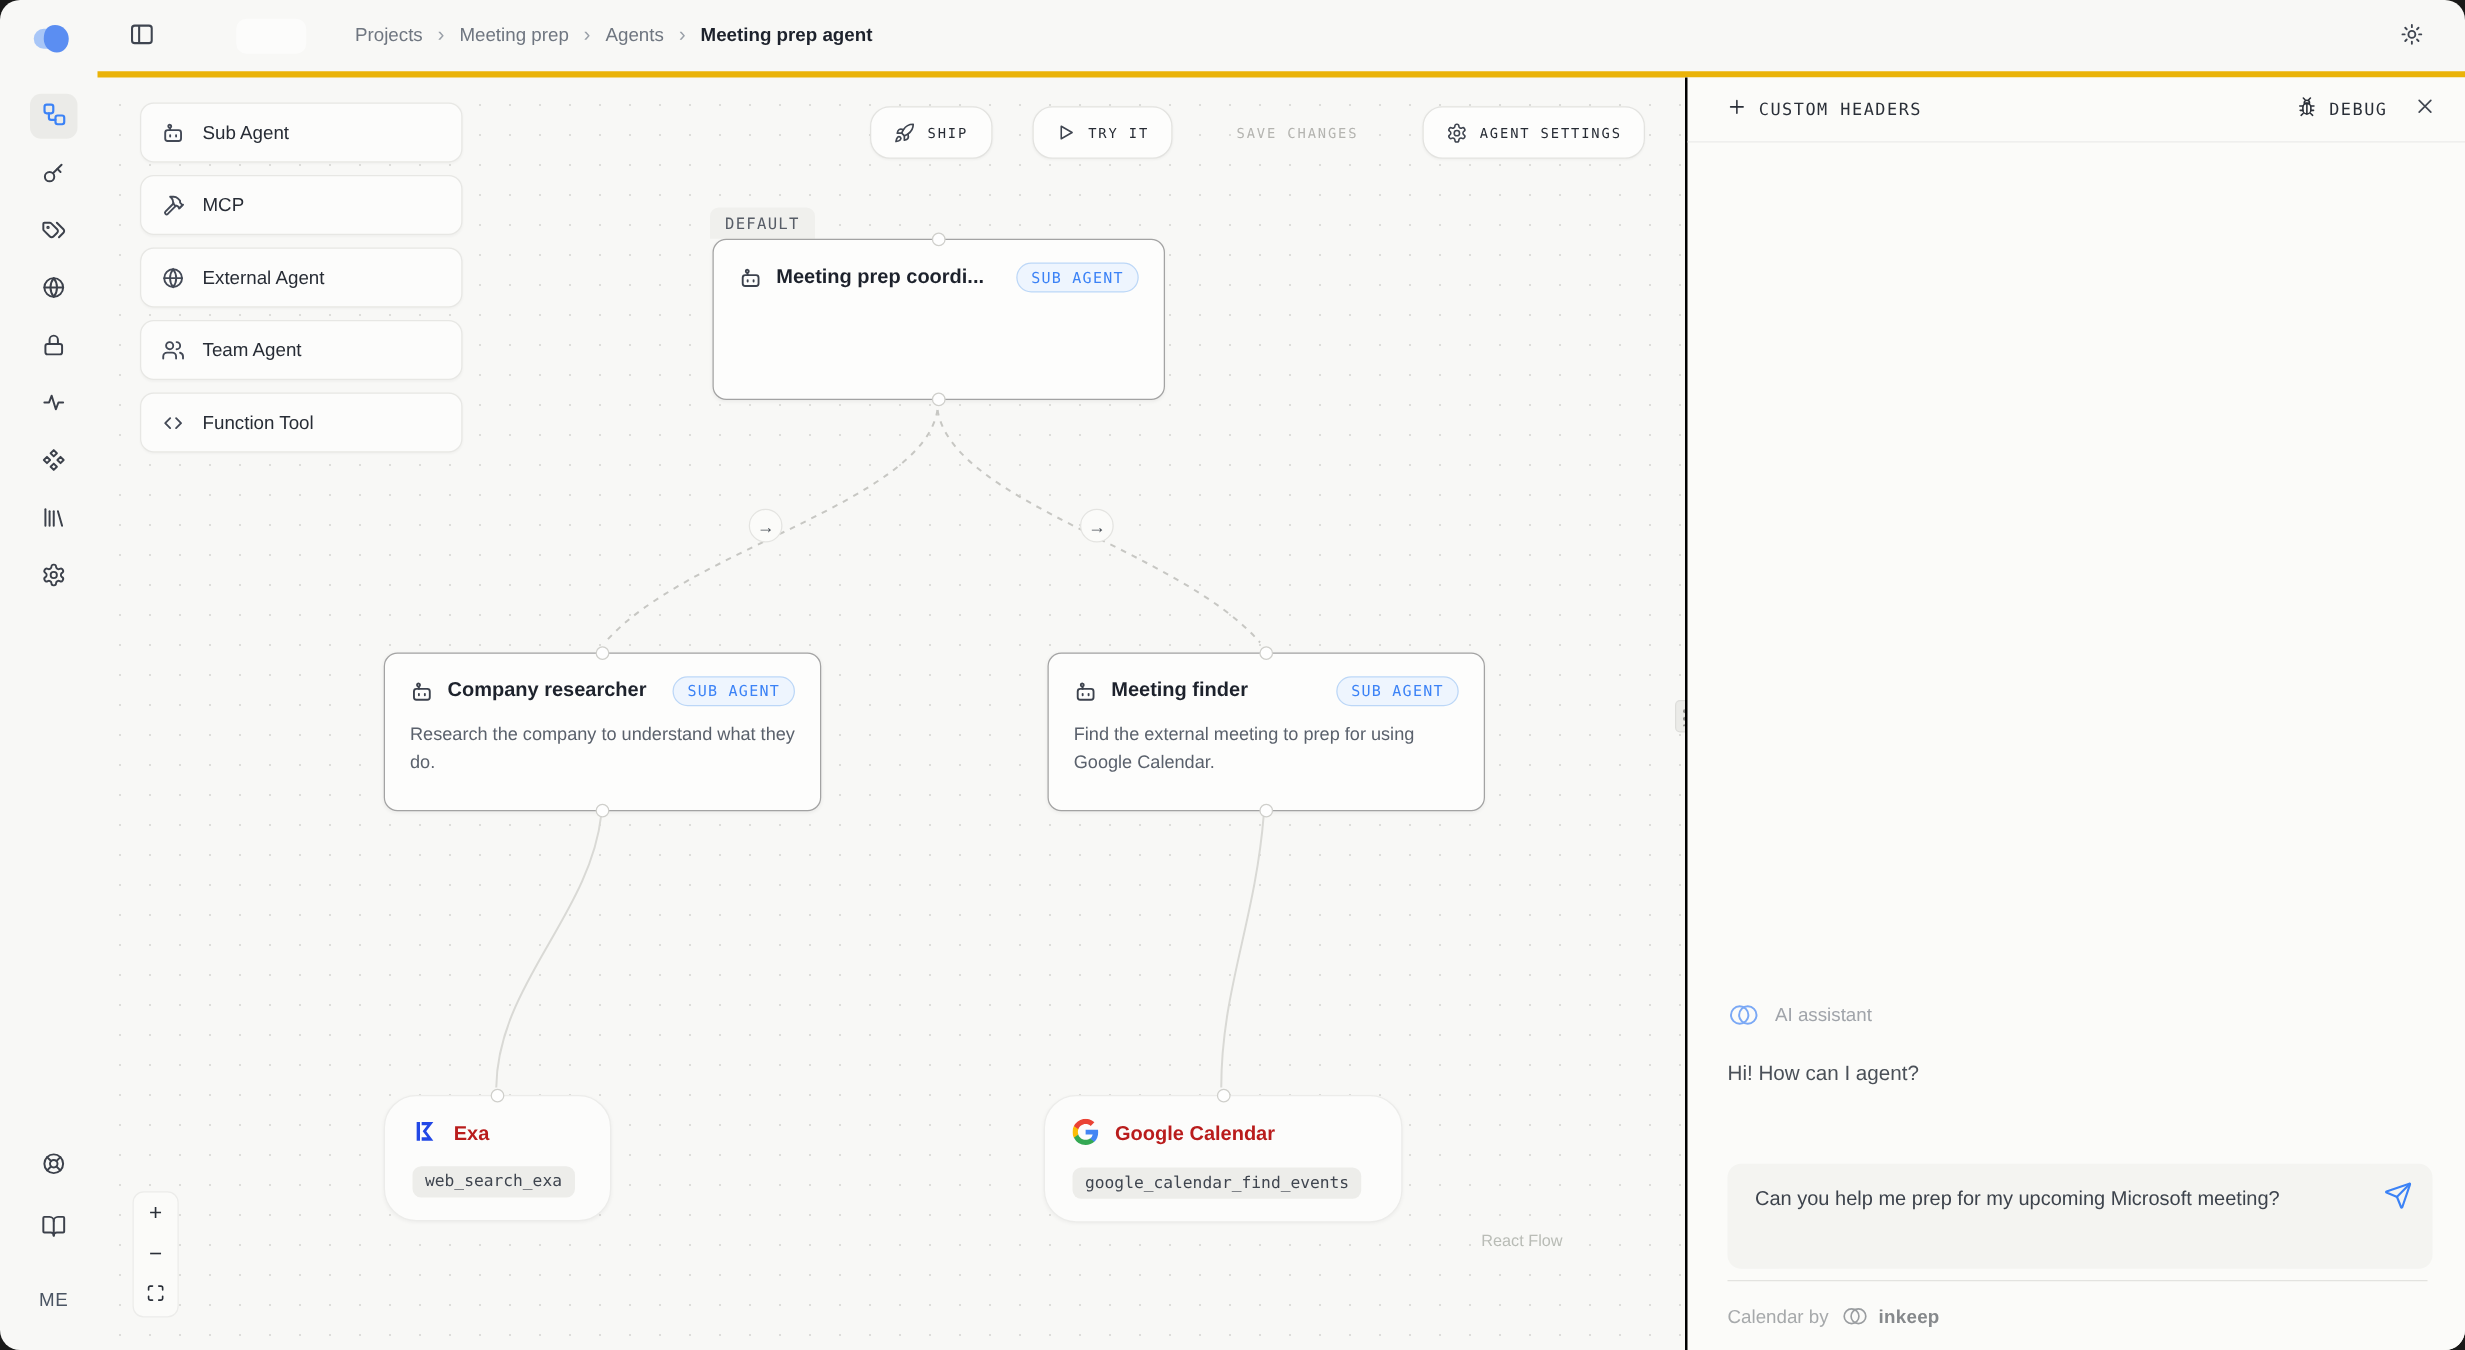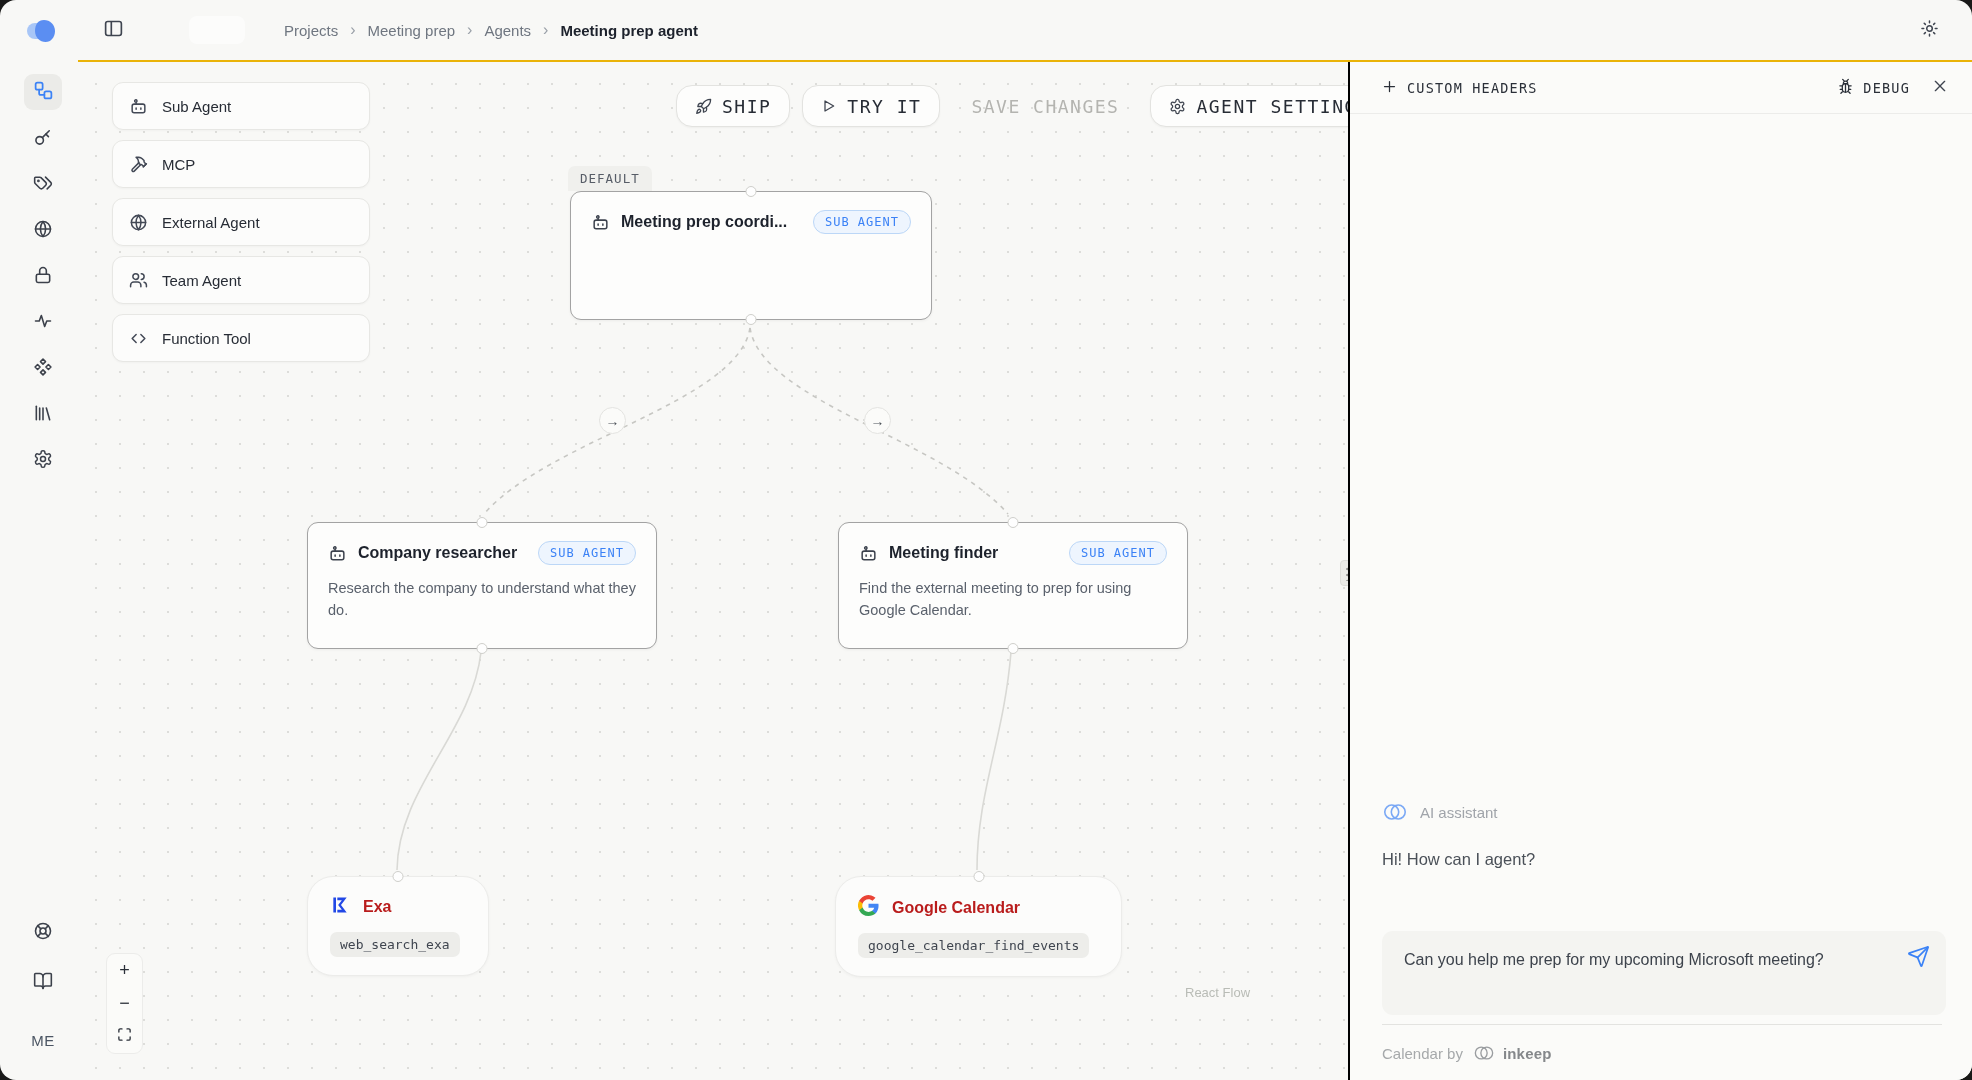--- a/index.html
+++ b/index.html
@@ -1,20 +1,20 @@
 <!DOCTYPE html>
 <html><head>
 <meta charset="utf-8">
 <style>
   * { box-sizing: border-box; margin: 0; padding: 0; }
   html,body { width:1972px; height:1080px; background:#191918; font-family:"Liberation Sans", sans-serif; }
   .window { position:absolute; inset:0; background:#f8f8f6; border-radius:16px; overflow:hidden; }
 
   
-  .topbar { position:absolute; left:78px; top:0; right:0; height:62px; display:flex; align-items:center; padding:0 26px 0 18px; border-bottom:2px solid #eab308;gap:33px; }
+  .topbar { position:absolute; left:78px; top:0; right:0; height:62px; display:flex; align-items:center; padding:0 26px 0 18px; border-bottom:5px solid #eab308;gap:33px; }
   .icon-btn { background:none; border:none; color:#3f4550; display:flex; align-items:center; justify-content:center; width:34px; height:34px; border-radius:8px; cursor:pointer; }
   .crumb-pill { width:56px; height:28px; border-radius:8px; background:rgba(255,255,255,.55); margin:0 6px 0 26px; }
   .breadcrumb { display:flex; align-items:center; gap:12px; font-size:15px; color:#6f7680; }
   .breadcrumb .sep { color:#9aa0a8; font-size:16px; }
   .breadcrumb .current { color:#1d222c; font-weight:700; }
   .topbar-spacer { flex:1; }
 
   
   .rail { position:absolute; left:4px; top:0; bottom:0; width:78px; display:flex; flex-direction:column; align-items:center; padding:18px 0 22px; }
   .rail .logo { margin-bottom:26px; }
@@ -30,21 +30,21 @@
     background-size:24px 24px; background-position:6px 10px; }
   .edges { position:absolute; inset:0; width:100%; height:100%; pointer-events:none; }
 
   
   .palette { position:absolute; left:112px; top:82px; display:flex; flex-direction:column; gap:10px; width:258px; }
   .palette-item { display:flex; align-items:center; gap:14px; height:48px; padding:0 16px; background:#fcfcfb; border:1px solid #e7e7e4; border-radius:11px; font-size:15px; font-weight:500; color:#272c35; cursor:grab; box-shadow:0 1px 2px rgba(20,20,20,.03); }
   .palette-item .p-icon { color:#434956; display:flex; }
 
   
   .flow-toolbar { position:absolute; left:676px; top:85px; display:flex; gap:12px; align-items:center; font-family:"DejaVu Sans Mono", monospace; }
-  .tb-btn { display:flex; align-items:center; gap:10px; height:42px; padding:0 18px; background:#fdfdfc; border:1px solid #e3e3e0; border-radius:16px; font-family:inherit; font-size:18px; letter-spacing:1.5px; color:#272c35; cursor:pointer; box-shadow:0 1px 2px rgba(20,20,20,.04); }
+  .tb-btn { display:flex; align-items:center; gap:10px; height:42px; padding:0 18px; background:#fdfdfc; border:1px solid #e3e3e0; border-radius:16px; font-family:inherit; font-size:11px; letter-spacing:1.5px; color:#272c35; cursor:pointer; box-shadow:0 1px 2px rgba(20,20,20,.04);margin-left:20px; }
   .tb-btn.ghost { background:transparent; border-color:transparent; box-shadow:none; color:#b4b4b0; cursor:default; }
   .tb-btn .b-icon { display:flex; color:#3f4550; }
 
   
   .node-tag { position:absolute; font-family:"DejaVu Sans Mono", monospace; font-size:12.5px; letter-spacing:1px; color:#575d67; background:#f0f0ed; border-radius:7px 7px 0 0; padding:5px 12px; }
   .agent-node { position:absolute; background:#fdfdfc; border:1px solid #a3a3a3; border-radius:11px; box-shadow:0 1px 3px rgba(20,20,20,.05); padding:18px 20px 16px; }
   .agent-head { display:flex; align-items:center; gap:11px; }
   .agent-head .a-icon { color:#3c424d; display:flex; }
   .agent-title { font-size:16px; font-weight:700; color:#1d222c; flex:1; white-space:nowrap; }
   .badge { font-family:"DejaVu Sans Mono", monospace; font-size:12px; letter-spacing:1px; color:#3b82f6; background:#eef5fe; border:1px solid #bcd7f7; border-radius:999px; padding:4px 11px; white-space:nowrap; }

